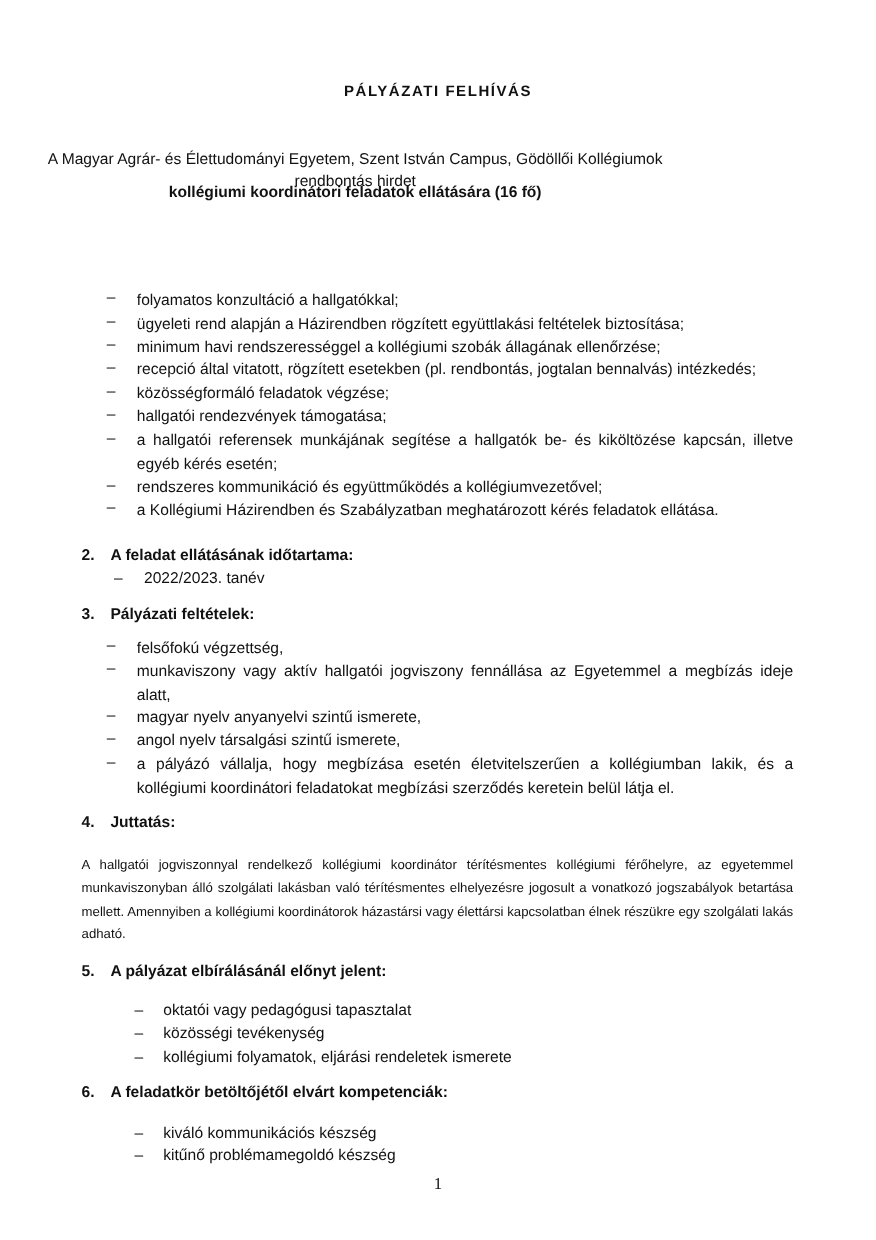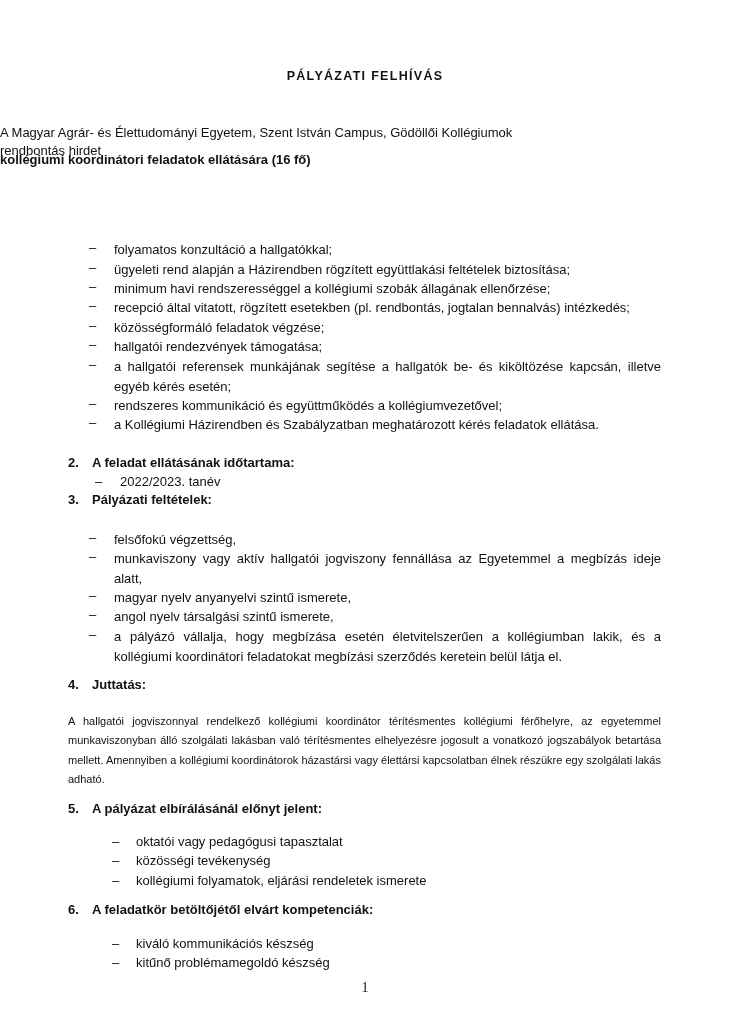--- a/index.html
+++ b/index.html
@@ -1,21 +1,21 @@
 <!DOCTYPE html>
 <html><head>
 <meta charset="utf-8">
 <style>
   html, body { margin:0; padding:0; background:#ffffff; }
   body { width:730px; height:1033px; position:relative; overflow:hidden;
          font-family:"Liberation Sans", sans-serif; color:#111; font-size:13px; }
   .page { position:absolute; left:0; top:0; width:730px; height:1033px;padding-left:32px; }
   .title { position:absolute; top:69px; left:0; width:730px; text-align:center;
            font-weight:bold; font-size:12.5px; letter-spacing:1.3px; }
-  .center { position:absolute; left:0; width:592px; font-size:13px; }
+  .center { position:absolute; left:0; width:592px; text-align:center; font-size:13px; }
   .c1 { top:125px; } .c2 { top:143px; } .c3 { top:152px; font-weight:bold; }
   .h { position:absolute; left:68px; font-weight:bold; font-size:13px; }
   .h .num { display:inline-block; width:24px; }
   .li { position:absolute; left:89px; font-size:13px; width:572px; }
   .li .dash { position:absolute; left:0; top:0; }
   .li .txt { display:block; margin-left:25px; line-height:19.5px; text-align:justify; text-align-last:left; }
   .li2 { position:absolute; left:95px; font-size:13px; }
   .li2 .dash { position:absolute; left:0; top:0; }
   .li2 .txt { display:block; margin-left:25px; }
   .li3 { position:absolute; left:112px; font-size:13px; }
@@ -73,21 +73,21 @@
     </div>
 
   <div class="h" style="top:455px">
     <span class="num">2.</span><span>A feladat ellátásának időtartama:</span>
   </div>
   <div class="li2" style="top:474px">
       <span class="dash">–</span>
       <span class="txt">2022/2023. tanév</span>
     </div>
 
-  <div class="h" style="top:492px">
+  <div class="h" style="top:504px">
     <span class="num">3.</span><span>Pályázati feltételek:</span>
   </div>
   <div class="li" style="top:530px">
       <span class="dash">–</span>
       <span class="txt">felsőfokú végzettség,</span>
     </div>
   <div class="li" style="top:549px">
       <span class="dash">–</span>
       <span class="txt">munkaviszony vagy aktív hallgatói jogviszony fennállása az Egyetemmel a megbízás ideje alatt,</span>
     </div>

